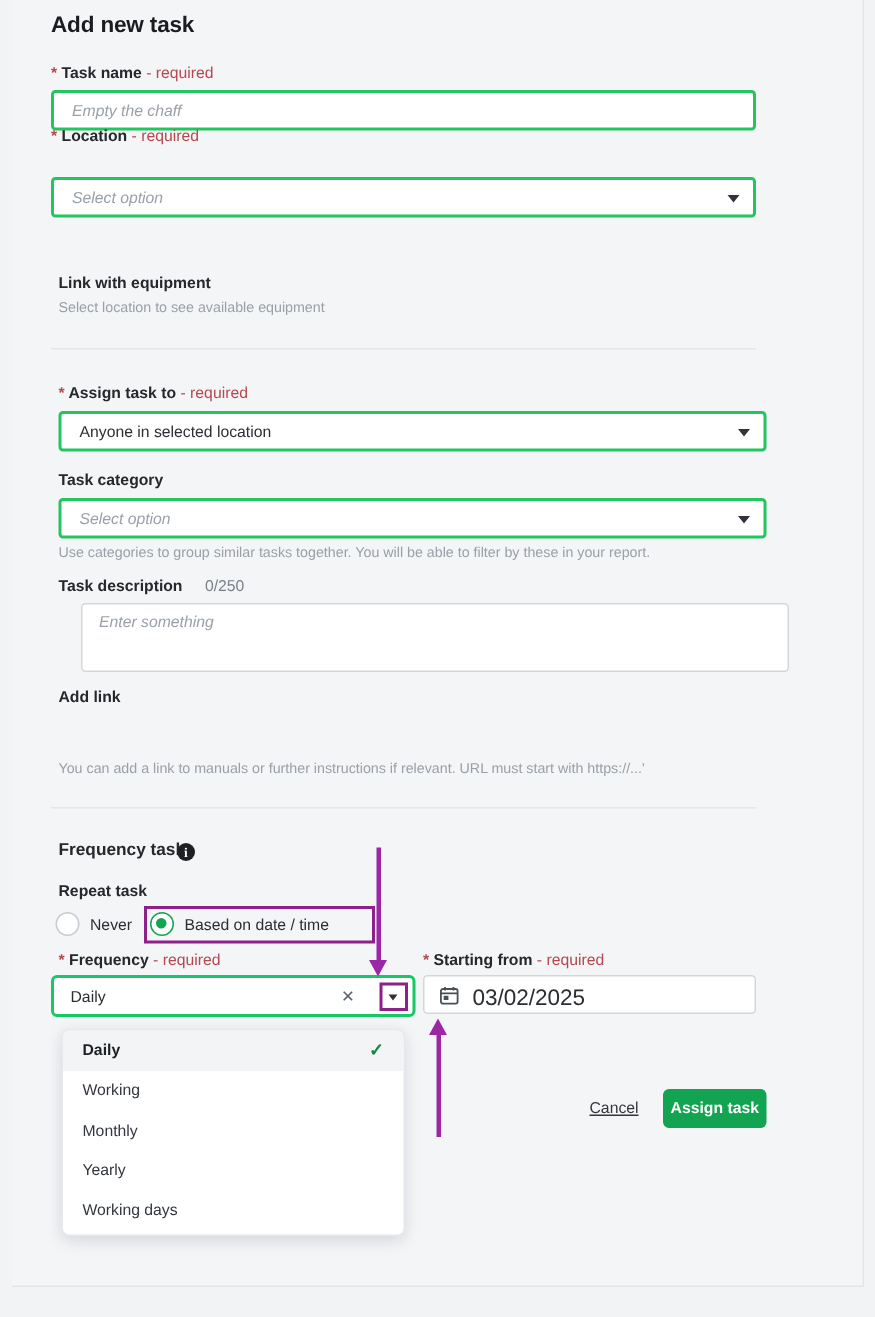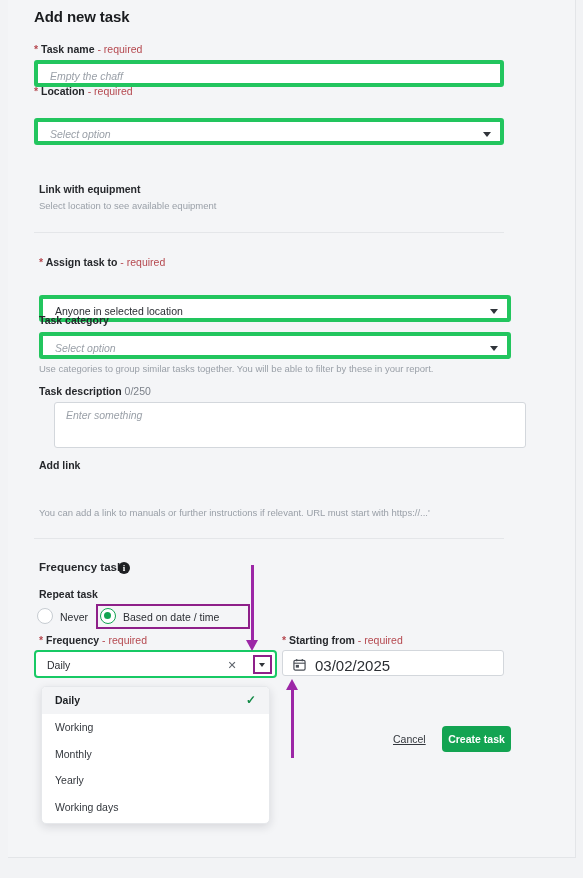--- a/index.html
+++ b/index.html
@@ -23,30 +23,30 @@
     font-size: 15px; font-weight: bold; color: #1a1c1f;
     letter-spacing: -0.1px;
   }
   .label {
     position: absolute;
     font-size: 10.5px; font-weight: bold; color: #26282c;
     white-space: nowrap;
   }
   .label .star { color: #b5484f; font-weight: bold; }
   .label .req { color: #b5484f; font-weight: normal; }
-  .label .count { color: #7b8089; font-weight: normal; }
+  .label .count { color: #7b8089; font-weight: normal; margin-left: 12px; }
   .helper {
     position: absolute;
     font-size: 9.5px; color: #9aa0a8; white-space: nowrap;
   }
 
   
   .field {
     position: absolute; left: 26px; width: 470px; height: 27px;
-    background: #fff; border: 4px solid #22c55e; border-radius: 3px; text-decoration: underline;
+    background: #fff; border: 2px solid #22c55e; border-radius: 3px; text-decoration: underline;
   }
   .field .ph {
     position: absolute; left: 12px; top: 6px;
     font-size: 10.5px; color: #9aa0a8; font-style: italic;
   }
   .field .val {
     position: absolute; left: 12px; top: 6px;
     font-size: 10.5px; color: #2b2e33;
   }
   .chev {
@@ -198,21 +198,21 @@
   <div class="label" style="left:31px; top:183px;">Link with equipment</div>
   <div class="helper" style="left:31px; top:200px;">Select location to see available equipment</div>
 
   <div class="divider" style="top:232px;"></div>
 
   <div class="label" style="left:31px; top:256px;">
     <span class="star">*</span>
     <span>Assign task to</span>
     <span class="req">- required</span>
   </div>
-  <div class="field" style="left:31px; top:274px; width:472px;margin-top:21px;">
+  <div class="field" style="left:31px; top:274px; width:472px;">
     <span class="val">Anyone in selected location</span>
     <span class="chev"></span>
   </div>
 
   <div class="label" style="left:31px; top:314px;">Task category</div>
   <div class="field" style="left:31px; top:332px; width:472px;">
     <span class="ph">Select option</span>
     <span class="chev"></span>
   </div>
   <div class="helper" style="left:31px; top:363px;">Use categories to group similar tasks together. You will be able to filter by these in your report.</div>
@@ -284,21 +284,21 @@
         <line x1="1" y1="5.6" x2="13" y2="5.6" stroke="#4a4f57" stroke-width="1.2"></line>
         <line x1="4" y1="1" x2="4" y2="3.6" stroke="#4a4f57" stroke-width="1.3"></line>
         <line x1="10" y1="1" x2="10" y2="3.6" stroke="#4a4f57" stroke-width="1.3"></line>
         <rect x="3" y="7.4" width="3.4" height="3" fill="#4a4f57"></rect>
       </svg>
     </span>
     <span class="val">03/02/2025</span>
   </div>
 
   <button id="cancel-btn">Cancel</button>
-  <button id="create-btn">Create task</button>
+  <button id="create-btn">Assign task</button>
 
   <div id="ann-radio-box"></div>
 
   <div class="ann-arrow">
     <span class="ann-shaft" style="left:243px; top:565px; height:78px;"></span>
     <span class="ann-head-down" style="left:238px; top:640px;"></span>
   </div>
 
   <div class="ann-arrow">
     <span class="ann-shaft" style="left:283px; top:688px; height:70px;"></span>

